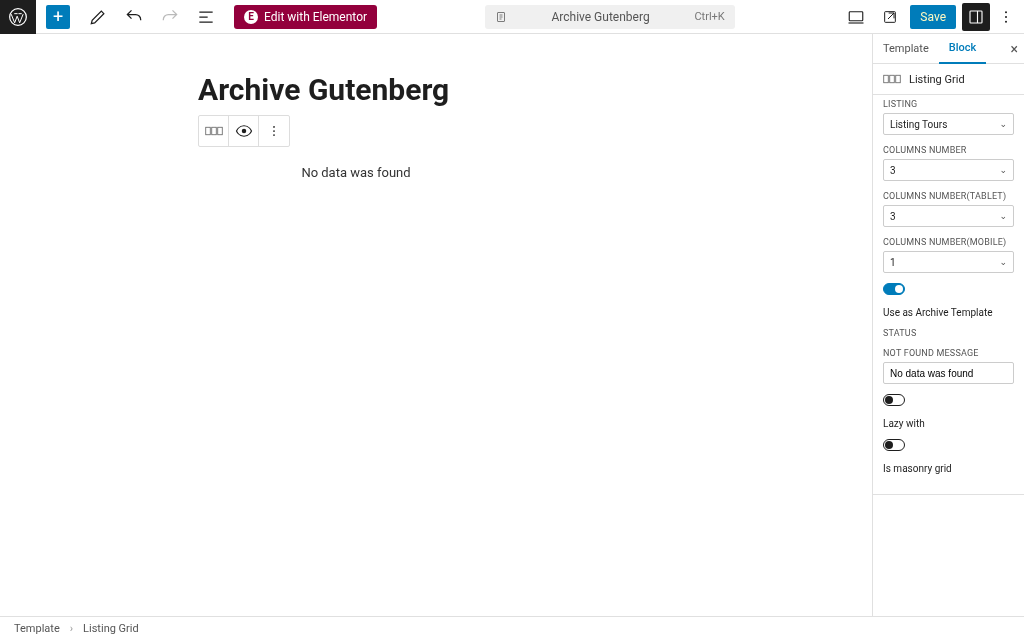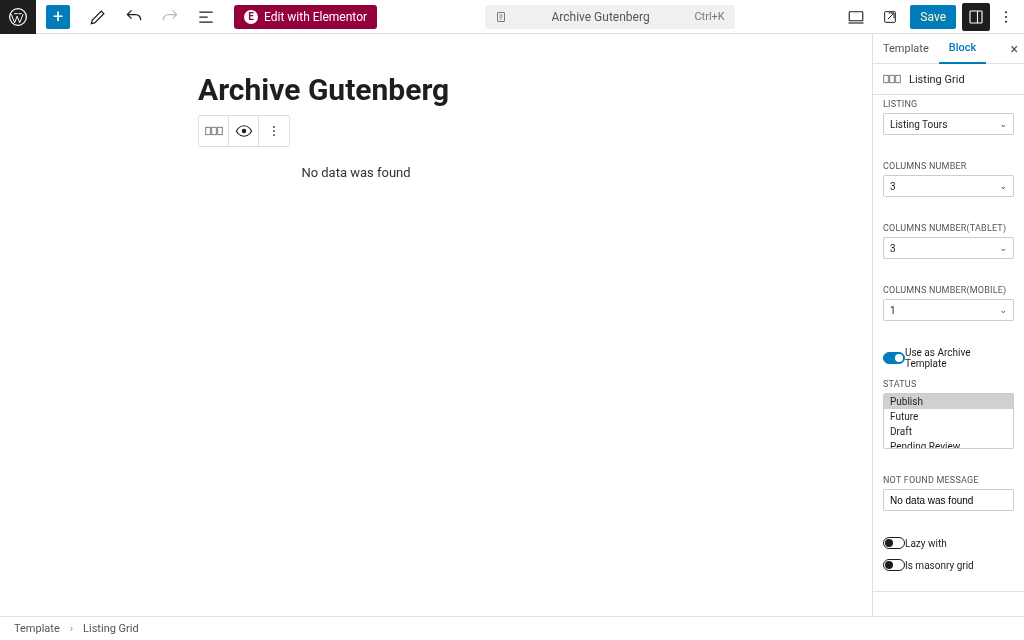--- a/index.html
+++ b/index.html
@@ -45,27 +45,27 @@
 .tabs .close { position: absolute; right: 6px; top: 7px; cursor: pointer; font-size: 14px; color: #555; }
 
 .block-header { display: flex; align-items: center; gap: 8px; padding: 8px 10px; border-bottom: 1px solid #e0e0e0; }
 .block-header .bh-icon { width: 18px; height: 14px; }
 .block-header .bh-label { font-size: 11px; }
 
 .section { border-bottom: 1px solid #e0e0e0; }
 .section-head { display: flex; align-items: center; justify-content: space-between; padding: 8px 10px; font-size: 11px; cursor: pointer; }
 .section-body { padding: 4px 10px 10px; }
 
-.field { margin-bottom: 26px; }
+.field { margin-bottom: 10px; }
 .field-label { font-size: 9px; text-transform: uppercase; color: #555; margin-bottom: 4px; letter-spacing: 0.2px; }
 .select { border: 1px solid #ccc; border-radius: 2px; height: 22px; display: flex; align-items: center; justify-content: space-between; padding: 0 6px; font-size: 10px; cursor: pointer; background: #fff; }
 .select .chev { font-size: 9px; color: #555; }
 .text-input { border: 1px solid #ccc; border-radius: 2px; height: 22px; padding: 0 6px; font-size: 10px; width: 100%; background: #fff; }
 
-.toggle-row { display: flex; align-items: center; gap: 0; margin-bottom: 10px; }
+.toggle-row { display: flex; align-items: flex-start; gap: 12px; margin-bottom: 10px; flex-direction: column; }
 .toggle { width: 22px; height: 12px; border-radius: 7px; position: relative; cursor: pointer; border: 1px solid #1e1e1e; background: #fff; }
 .toggle .knob { width: 8px; height: 8px; background: #1e1e1e; border-radius: 50%; position: absolute; top: 1px; left: 1px; }
 .toggle.on { background: #007cba; border-color: #007cba; }
 .toggle.on .knob { background: #fff; left: auto; right: 1px; }
 .toggle-label { font-size: 10px; }
 .help-text { font-size: 9px; color: #888; margin-top: -6px; margin-bottom: 10px; line-height: 1.3; }
 
 .listbox { border: 1px solid #ccc; border-radius: 2px; max-height: 56px; overflow-y: auto; font-size: 10px; }
 .listbox .opt { padding: 2px 6px; cursor: pointer; }
 .listbox .opt.sel { background: #d0d0d0; }
@@ -245,26 +245,20 @@
 
         <div class="toggle-row">
           <div class="toggle on">
               <div class="knob"></div>
             </div>
           <span class="toggle-label">Use as Archive Template</span>
         </div>
 
         <div class="field">
           <div class="field-label">Status</div>
-          <div class="listbox">
-            <div class="opt sel">Publish</div>
-            <div class="opt">Future</div>
-            <div class="opt">Draft</div>
-            <div class="opt">Pending Review</div>
-          </div>
         </div>
 
 
 
         <div class="field">
           <div class="field-label">Not Found Message</div>
           <input class="text-input" value="No data was found" style="">
         </div>
 
         <div class="toggle-row">

